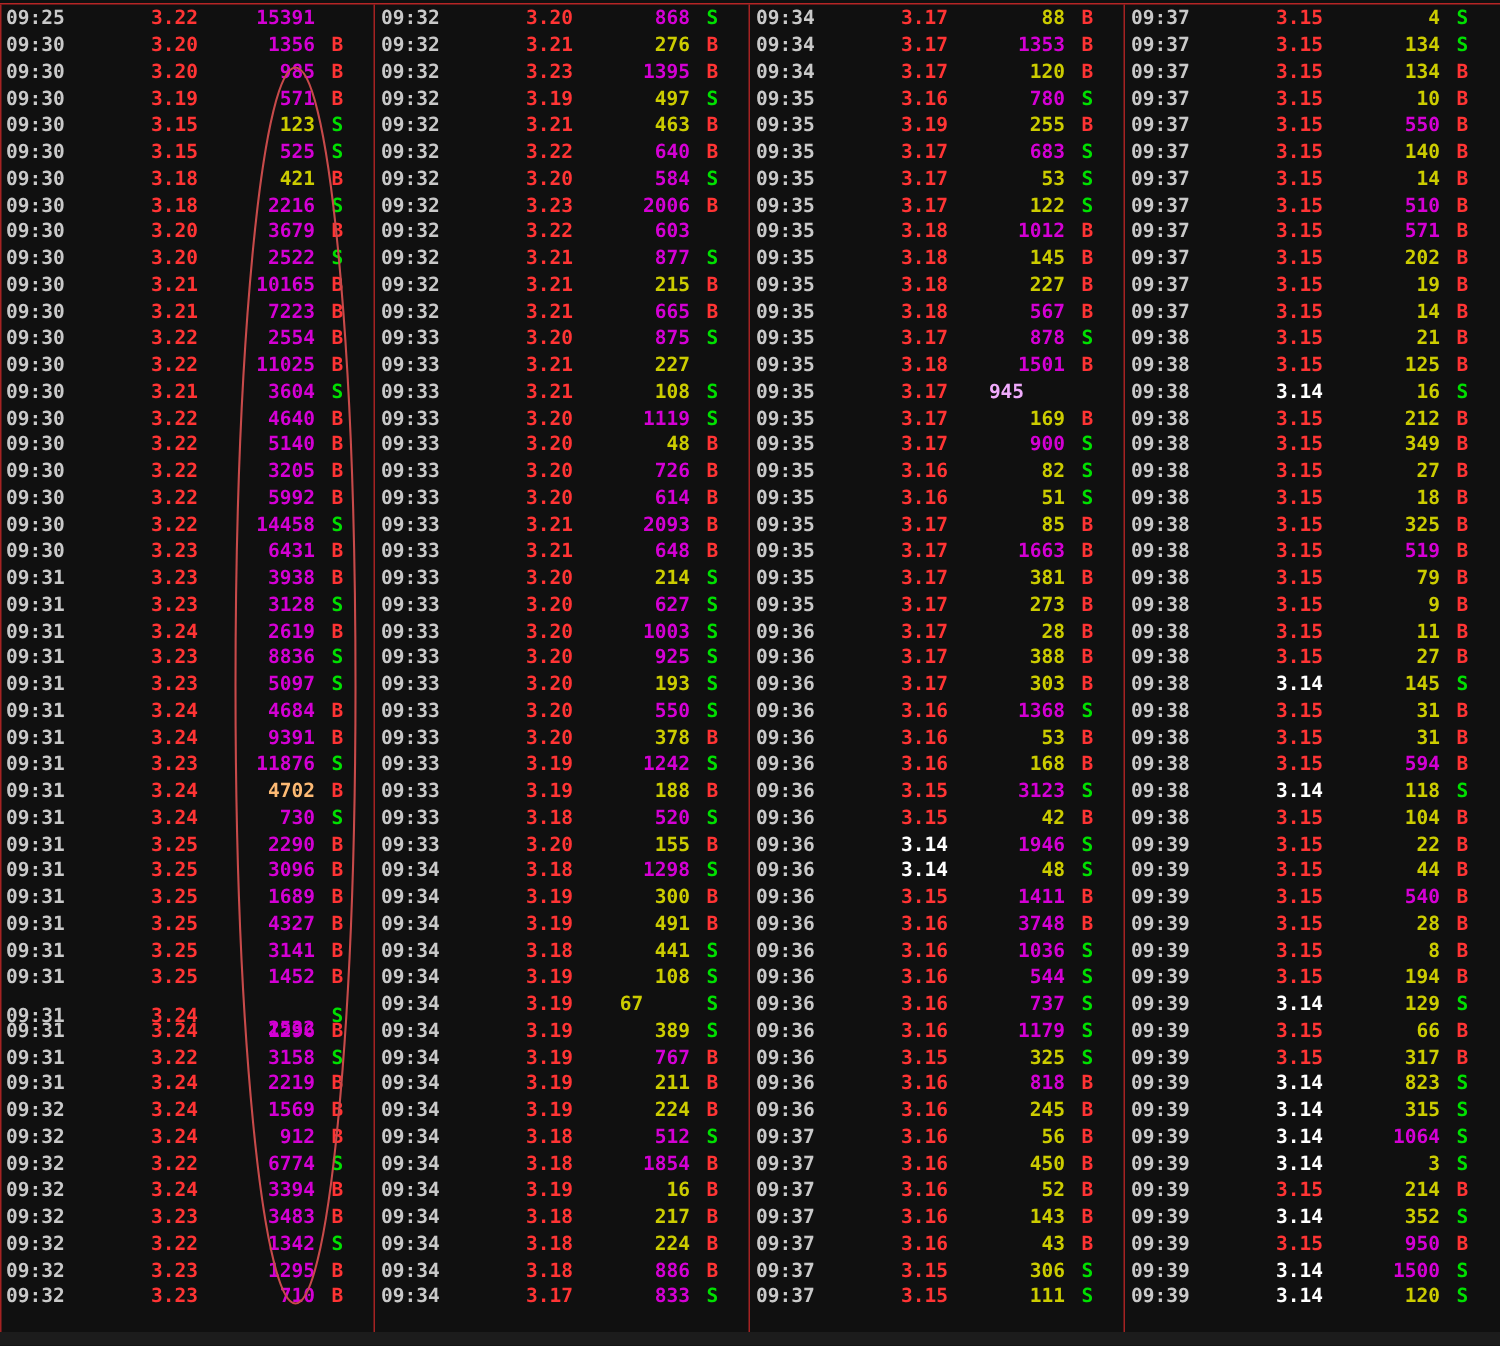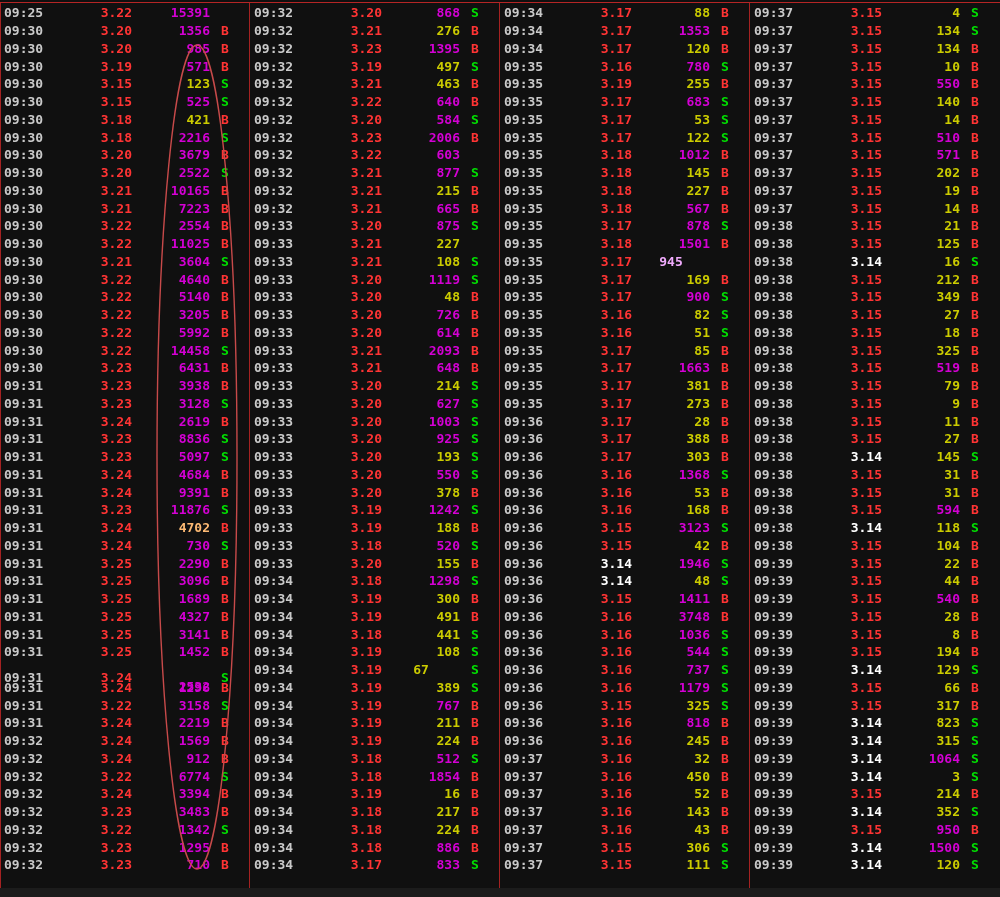--- a/index.html
+++ b/index.html
@@ -869,21 +869,21 @@
     </div>
     <div class="row">
       <span class="cell time" style="color: rgb(201, 201, 201);">09:36</span>
       <span class="cell price" style="color: rgb(255, 52, 52);">3.16</span>
       <span class="cell vol" style="color: rgb(204, 204, 0);">245</span>
       <span class="cell flag" style="color: rgb(255, 52, 52);">B</span>
     </div>
     <div class="row">
       <span class="cell time" style="color: rgb(201, 201, 201);">09:37</span>
       <span class="cell price" style="color: rgb(255, 52, 52);">3.16</span>
-      <span class="cell vol" style="color: rgb(204, 204, 0);">32</span>
+      <span class="cell vol" style="color: rgb(204, 204, 0);">56</span>
       <span class="cell flag" style="color: rgb(255, 52, 52);">B</span>
     </div>
     <div class="row">
       <span class="cell time" style="color: rgb(201, 201, 201);">09:37</span>
       <span class="cell price" style="color: rgb(255, 52, 52);">3.16</span>
       <span class="cell vol" style="color: rgb(204, 204, 0);">450</span>
       <span class="cell flag" style="color: rgb(255, 52, 52);">B</span>
     </div>
     <div class="row">
       <span class="cell time" style="color: rgb(201, 201, 201);">09:37</span>

